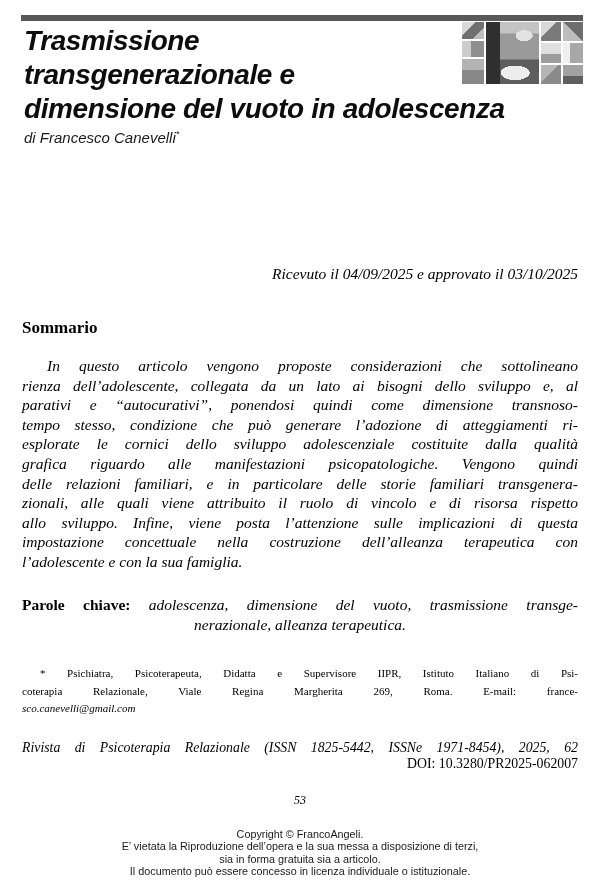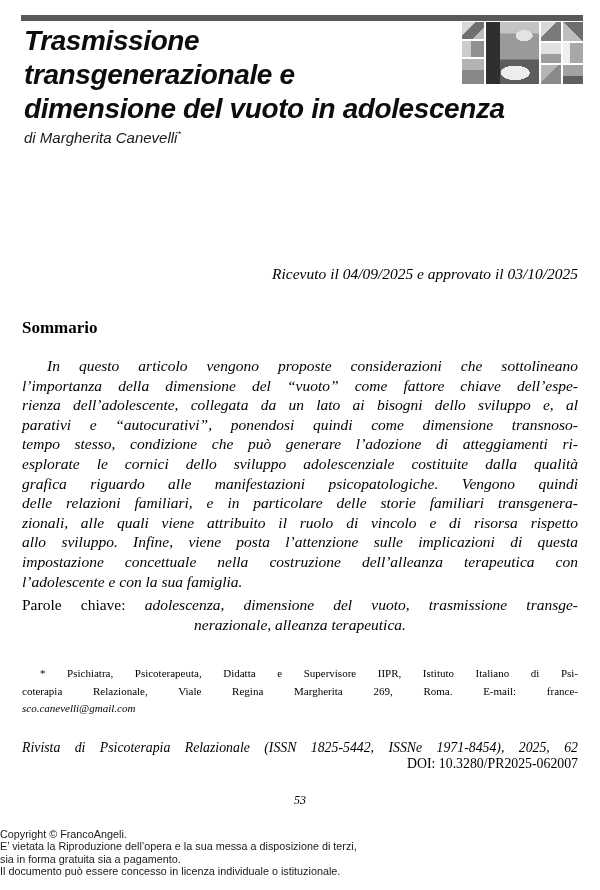--- a/index.html
+++ b/index.html
@@ -54,38 +54,38 @@
 
   .abstract { position:absolute; left:22px; right:22px; top:356px;
               font-style:italic; font-size:15.5px; line-height:19.6px; }
   .abstract > div { text-align:justify; text-align-last:justify; }
   .abstract > div:first-child { text-indent:25px; }
   .abstract > div:last-child { text-align-last:left; }
 
   .keywords { position:absolute; left:22px; right:22px; top:595px;
               font-size:15.5px; line-height:19.8px; }
   .keywords .kw1 { text-align:justify; text-align-last:justify; }
-  .keywords .kw-label { font-weight:normal; font-style:normal; }
+  .keywords .kw-label { font-weight:bold; font-style:normal; }
   .keywords .it { font-style:italic;text-align:center; }
 
   .footnote { position:absolute; left:22px; right:22px; top:665px;
               font-size:11px; line-height:17.6px; }
   .footnote > div { text-align:justify; text-align-last:justify; }
   .footnote > div:first-child { text-indent:18px; }
   .footnote > div:last-child { text-align-last:left;font-style:italic; }
 
   .journal { position:absolute; left:22px; right:22px; top:740px;
              font-size:13.8px; line-height:15.8px; }
   .journal .jline { font-style:italic; text-align:justify; text-align-last:justify; }
   .journal .dline { font-style:normal;text-align:right; }
 
   .pagenum { position:absolute; left:0; top:793px; width:600px; text-align:center;
              font-style:italic; font-size:12px; }
 
-  .footer { position:absolute; left:0; top:828px; width:600px; 
+  .footer { position:absolute; left:0; top:828px; width:600px; text-align:center;
             font-family:"Liberation Sans", sans-serif; font-size:10.8px; line-height:12.4px; color:#1a1a1a; }
 </style>
 </head>
 <body>
 
 <div class="page">
 
   <div class="top-rule" style="background-color: rgb(89, 89, 91);"></div>
 
   <div class="collage">
@@ -104,29 +104,28 @@
       <div></div>
     </div>
   </div>
 
   <div class="title">
       <div>Trasmissione</div>
       <div>transgenerazionale e</div>
       <div>dimensione del vuoto in adolescenza</div>
     </div>
 
-  <div class="byline"><span>di Margherita Canevelli</span><sup>*</sup></div>
+  <div class="byline"><span>di Francesco Canevelli</span><sup>*</sup></div>
 
   <div class="received">Ricevuto il 04/09/2025 e approvato il 03/10/2025</div>
 
   <div class="sommario">Sommario</div>
 
   <div class="abstract">
       <div>In questo articolo vengono proposte considerazioni che sottolineano</div>
-      <div>l’importanza della dimensione del “vuoto” come fattore chiave dell’espe-</div>
       <div>rienza dell’adolescente, collegata da un lato ai bisogni dello sviluppo e, al</div>
       <div>parativi e “autocurativi”, ponendosi quindi come dimensione transnoso-</div>
       <div>tempo stesso, condizione che può generare l’adozione di atteggiamenti ri-</div>
       <div>esplorate le cornici dello sviluppo adolescenziale costituite dalla qualità</div>
       <div>grafica riguardo alle manifestazioni psicopatologiche. Vengono quindi</div>
       <div>delle relazioni familiari, e in particolare delle storie familiari transgenera-</div>
       <div>zionali, alle quali viene attribuito il ruolo di vincolo e di risorsa rispetto</div>
       <div>allo sviluppo. Infine, viene posta l’attenzione sulle implicazioni di questa</div>
       <div>impostazione concettuale nella costruzione dell’alleanza terapeutica con</div>
       <div>l’adolescente e con la sua famiglia.</div>
@@ -146,17 +145,17 @@
   <div class="journal">
     <div class="jline">Rivista di Psicoterapia Relazionale (ISSN 1825-5442, ISSNe 1971-8454), 2025, 62</div>
     <div class="dline">DOI: 10.3280/PR2025-062007</div>
   </div>
 
   <div class="pagenum">53</div>
 
   <div class="footer">
       <div>Copyright © FrancoAngeli.</div>
       <div>E’ vietata la Riproduzione dell’opera e la sua messa a disposizione di terzi,</div>
-      <div>sia in forma gratuita sia a pagamento.</div>
+      <div>sia in forma gratuita sia a articolo.</div>
       <div>Il documento può essere concesso in licenza individuale o istituzionale.</div>
     </div>
 
 </div>
 
 </body></html>

